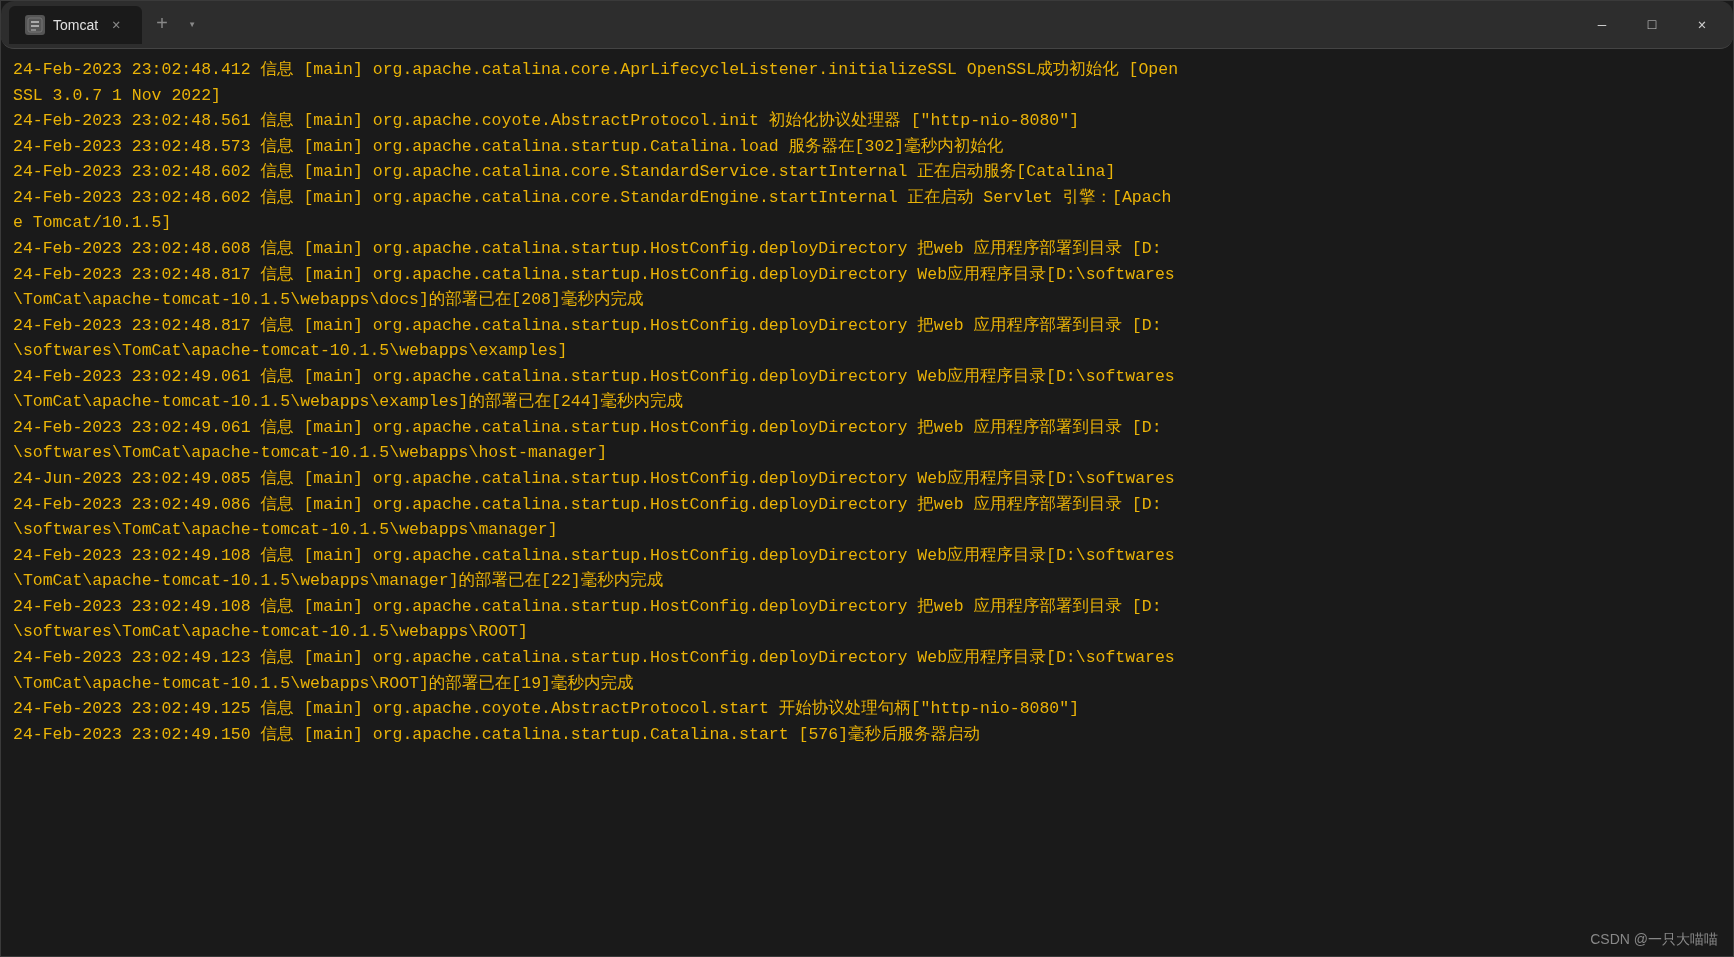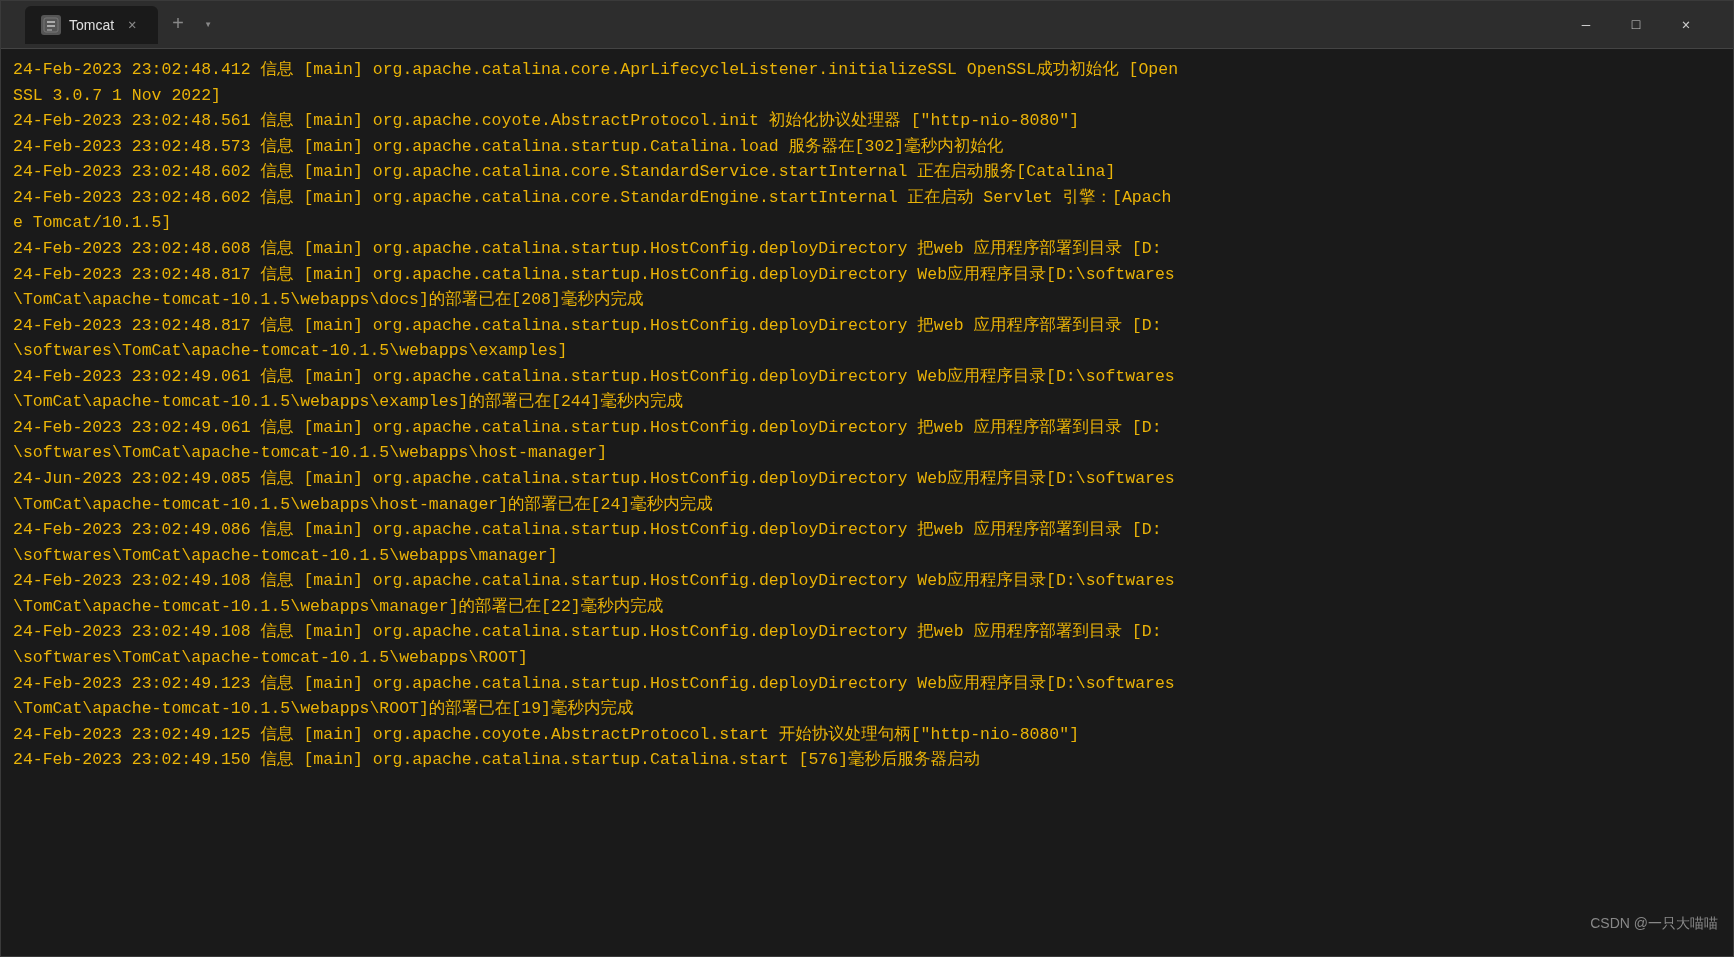--- a/index.html
+++ b/index.html
@@ -23,23 +23,24 @@
       display: flex;
       flex-direction: column;
       border: 1px solid #3a3a3a;
     }
 
     .titlebar {
       display: flex;
       align-items: center;
       background: #2d2d2d;
       height: 48px;
-      padding: 0 24px;
+      padding: 0 8px;
       border-bottom: 1px solid #444;
       flex-shrink: 0;
+      border-radius: 13px;
     }
 
     .tab-area {
       display: flex;
       align-items: center;
       flex: 1;
     }
 
     .tab {
       display: flex;
@@ -134,21 +135,21 @@
       font-family: 'Consolas', 'Courier New', monospace;
     }
 
     .log-line {
       white-space: pre-wrap;
       word-break: break-all;
     }
 
     .watermark {
       position: absolute;
-      bottom: 24px;
+      bottom: 8px;
       right: 16px;
       color: #888;
       font-size: 14px;
       font-family: 'Segoe UI', Arial, sans-serif;
     }
   </style>
 </head>
 <body>
 
 <div class="window">
@@ -188,21 +189,20 @@
       <div class="log-line">24-Feb-2023 23:02:48.608 信息 [main] org.apache.catalina.startup.HostConfig.deployDirectory 把web 应用程序部署到目录 [D:</div>
       <div class="log-line">24-Feb-2023 23:02:48.817 信息 [main] org.apache.catalina.startup.HostConfig.deployDirectory Web应用程序目录[D:\softwares</div>
       <div class="log-line">\TomCat\apache-tomcat-10.1.5\webapps\docs]的部署已在[208]毫秒内完成</div>
       <div class="log-line">24-Feb-2023 23:02:48.817 信息 [main] org.apache.catalina.startup.HostConfig.deployDirectory 把web 应用程序部署到目录 [D:</div>
       <div class="log-line">\softwares\TomCat\apache-tomcat-10.1.5\webapps\examples]</div>
       <div class="log-line">24-Feb-2023 23:02:49.061 信息 [main] org.apache.catalina.startup.HostConfig.deployDirectory Web应用程序目录[D:\softwares</div>
       <div class="log-line">\TomCat\apache-tomcat-10.1.5\webapps\examples]的部署已在[244]毫秒内完成</div>
       <div class="log-line">24-Feb-2023 23:02:49.061 信息 [main] org.apache.catalina.startup.HostConfig.deployDirectory 把web 应用程序部署到目录 [D:</div>
       <div class="log-line">\softwares\TomCat\apache-tomcat-10.1.5\webapps\host-manager]</div>
       <div class="log-line">24-Jun-2023 23:02:49.085 信息 [main] org.apache.catalina.startup.HostConfig.deployDirectory Web应用程序目录[D:\softwares</div>
-      <div class="log-line">\TomCat\apache-tomcat-10.1.5\webapps\host-manager]的部署已在[24]毫秒内完成</div>
       <div class="log-line">24-Feb-2023 23:02:49.086 信息 [main] org.apache.catalina.startup.HostConfig.deployDirectory 把web 应用程序部署到目录 [D:</div>
       <div class="log-line">\softwares\TomCat\apache-tomcat-10.1.5\webapps\manager]</div>
       <div class="log-line">24-Feb-2023 23:02:49.108 信息 [main] org.apache.catalina.startup.HostConfig.deployDirectory Web应用程序目录[D:\softwares</div>
       <div class="log-line">\TomCat\apache-tomcat-10.1.5\webapps\manager]的部署已在[22]毫秒内完成</div>
       <div class="log-line">24-Feb-2023 23:02:49.108 信息 [main] org.apache.catalina.startup.HostConfig.deployDirectory 把web 应用程序部署到目录 [D:</div>
       <div class="log-line">\softwares\TomCat\apache-tomcat-10.1.5\webapps\ROOT]</div>
       <div class="log-line">24-Feb-2023 23:02:49.123 信息 [main] org.apache.catalina.startup.HostConfig.deployDirectory Web应用程序目录[D:\softwares</div>
       <div class="log-line">\TomCat\apache-tomcat-10.1.5\webapps\ROOT]的部署已在[19]毫秒内完成</div>
       <div class="log-line">24-Feb-2023 23:02:49.125 信息 [main] org.apache.coyote.AbstractProtocol.start 开始协议处理句柄["http-nio-8080"]</div>
       <div class="log-line">24-Feb-2023 23:02:49.150 信息 [main] org.apache.catalina.startup.Catalina.start [576]毫秒后服务器启动</div>

